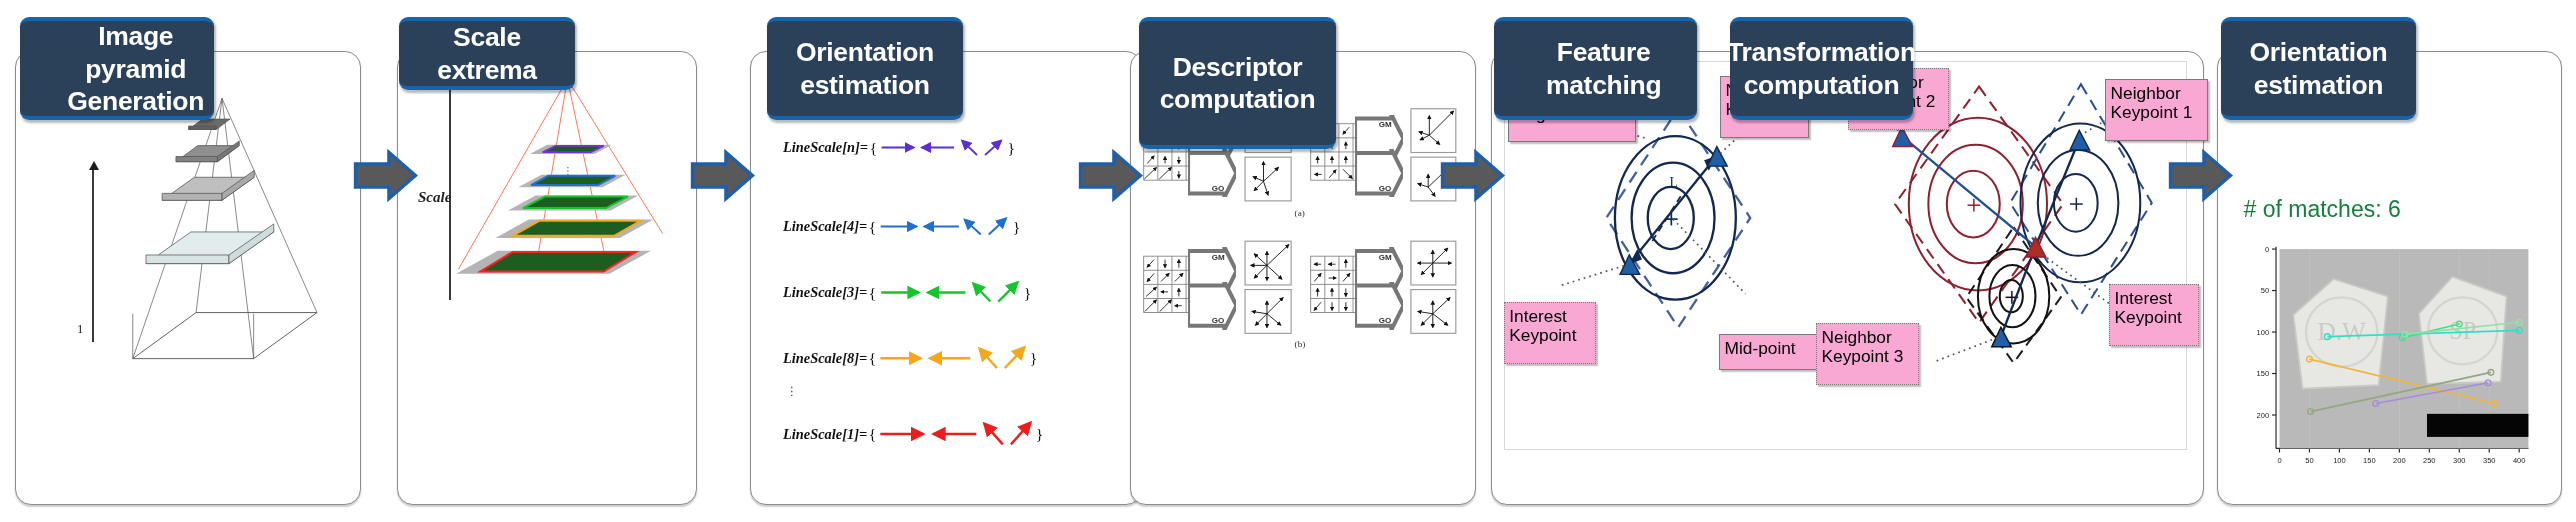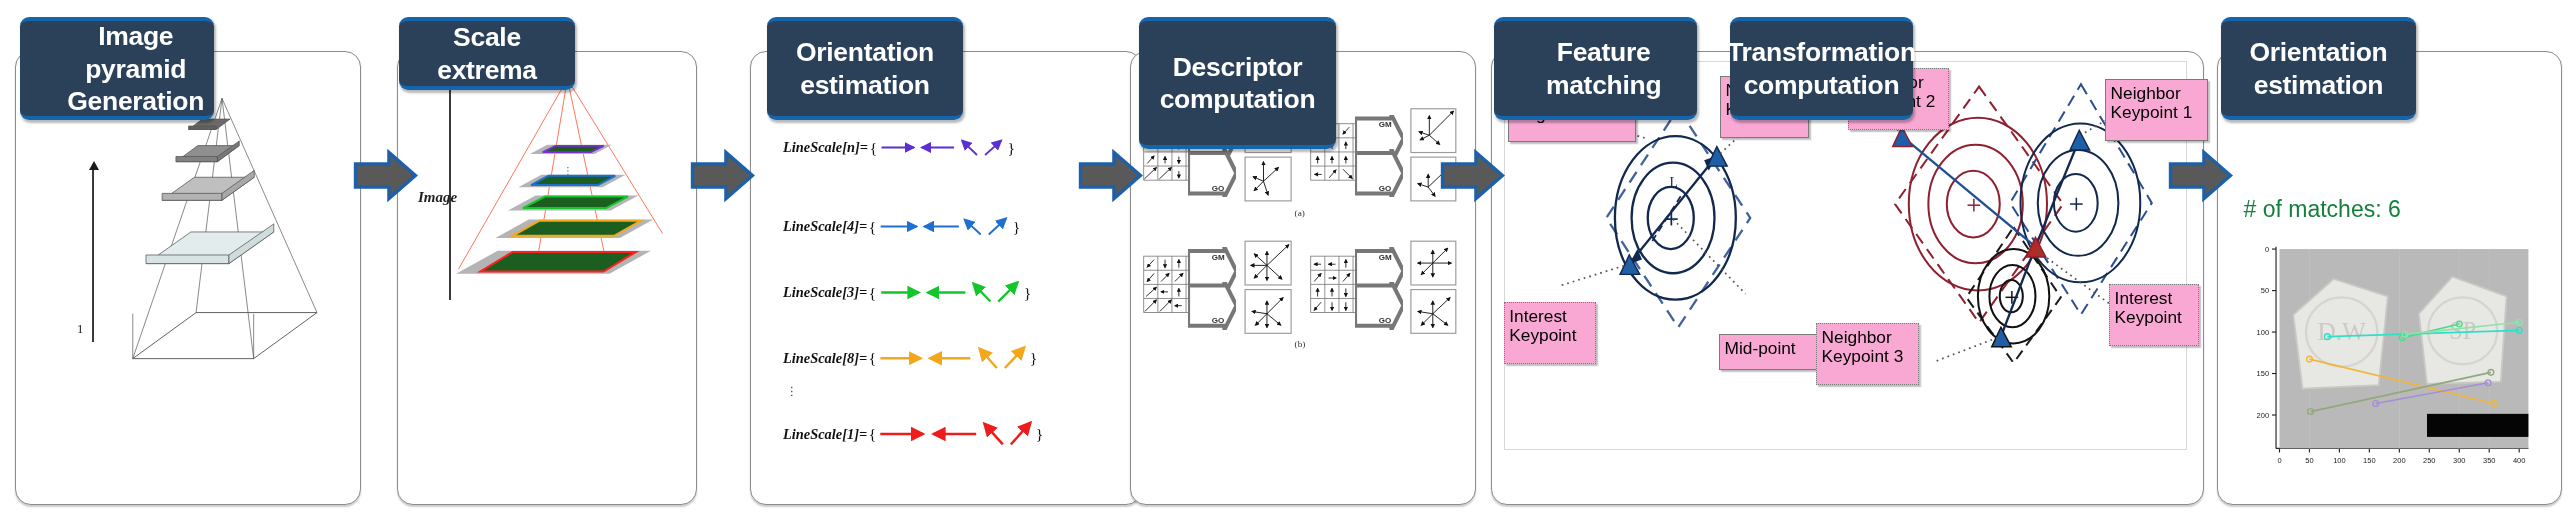--- a/index.html
+++ b/index.html
@@ -177,21 +177,21 @@
         <polygon points="202,128 240,100 240,92 202,119" fill="#787878"></polygon>
         <polygon points="152,72 200,72 224,54 176,54" fill="#6a6a6a"></polygon>
         <polygon points="152,72 200,72 200,66 152,66" fill="#606060"></polygon>
       </g>
     </svg>
   </div>
 
   <div style="position:absolute;left:397px;top:51px;width:300px;height:454px;">
     <div class="axis-line" style="left:52px;top:36px;height:213px;"></div>
     <div class="axis-head" style="left:49px;top:28px;"></div>
-    <div class="axis-lbl" style="left:21px;top:138px;font-style:italic;font-weight:bold;font-size:15px;">Image</div>
+    <div class="axis-lbl" style="left:21px;top:138px;font-style:italic;font-weight:bold;font-size:15px;">Scale</div>
 
     <svg width="219" height="231" viewBox="0 0 380 400" style="position:absolute;left:58px;top:22px;">
 
       <g stroke="#ff6a4d" stroke-width="1.6" fill="none">
         <line x1="195" y1="10" x2="6" y2="340"></line>
         <line x1="195" y1="10" x2="265" y2="340"></line>
         <line x1="195" y1="10" x2="140" y2="340"></line>
         <line x1="195" y1="10" x2="360" y2="278"></line>
       </g>
       <circle cx="195" cy="10" r="3" fill="#ff3a1a"></circle>

